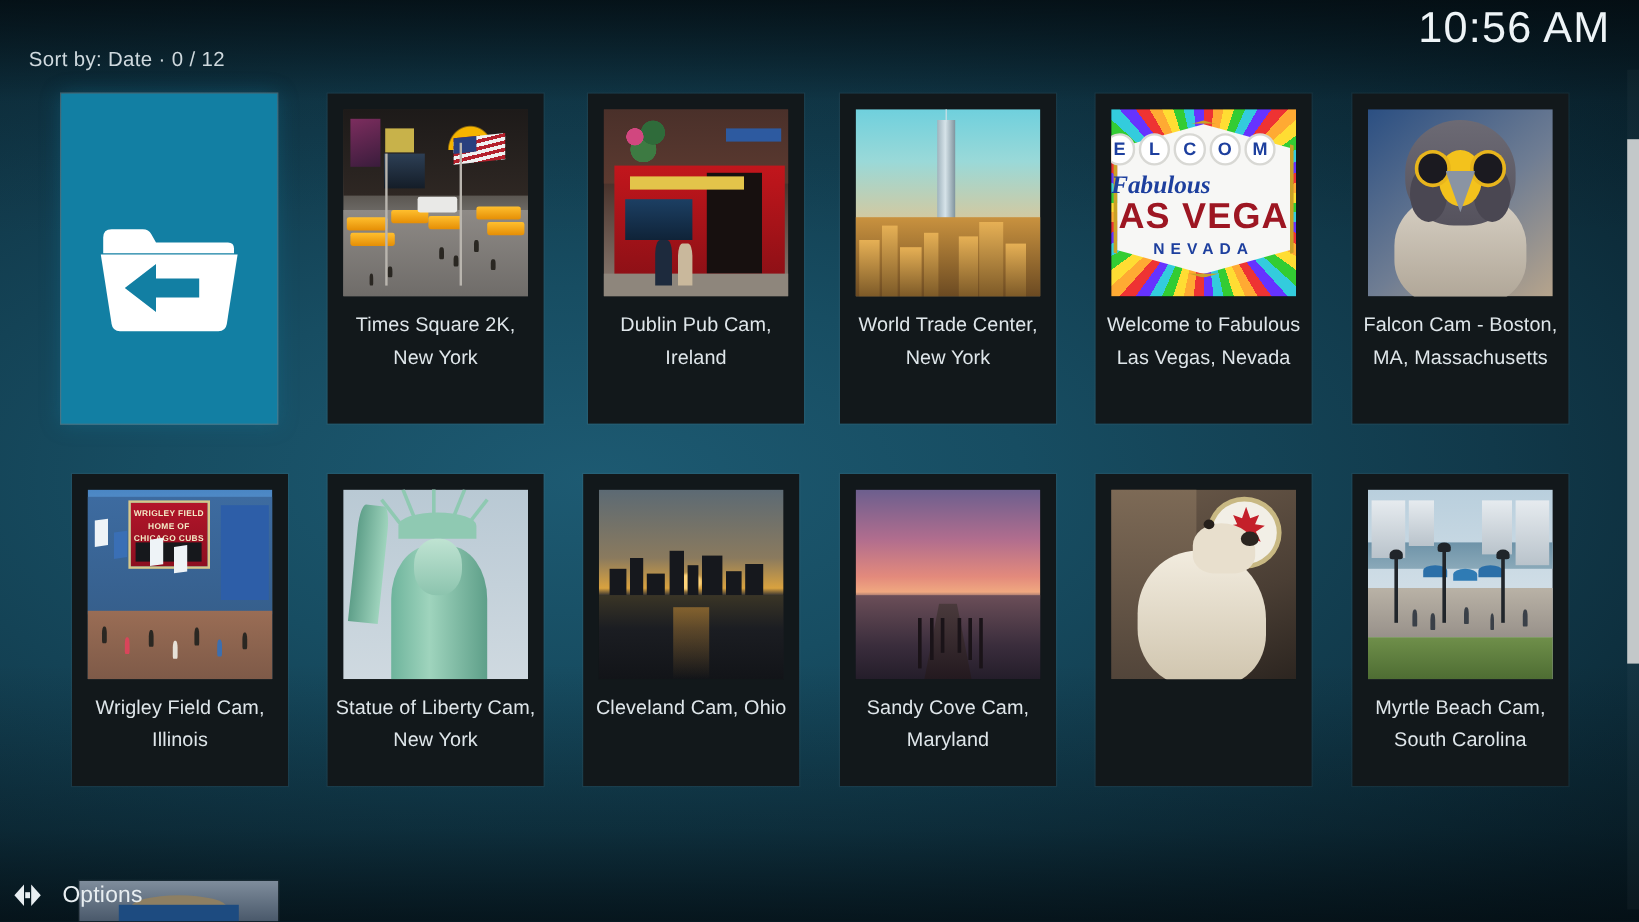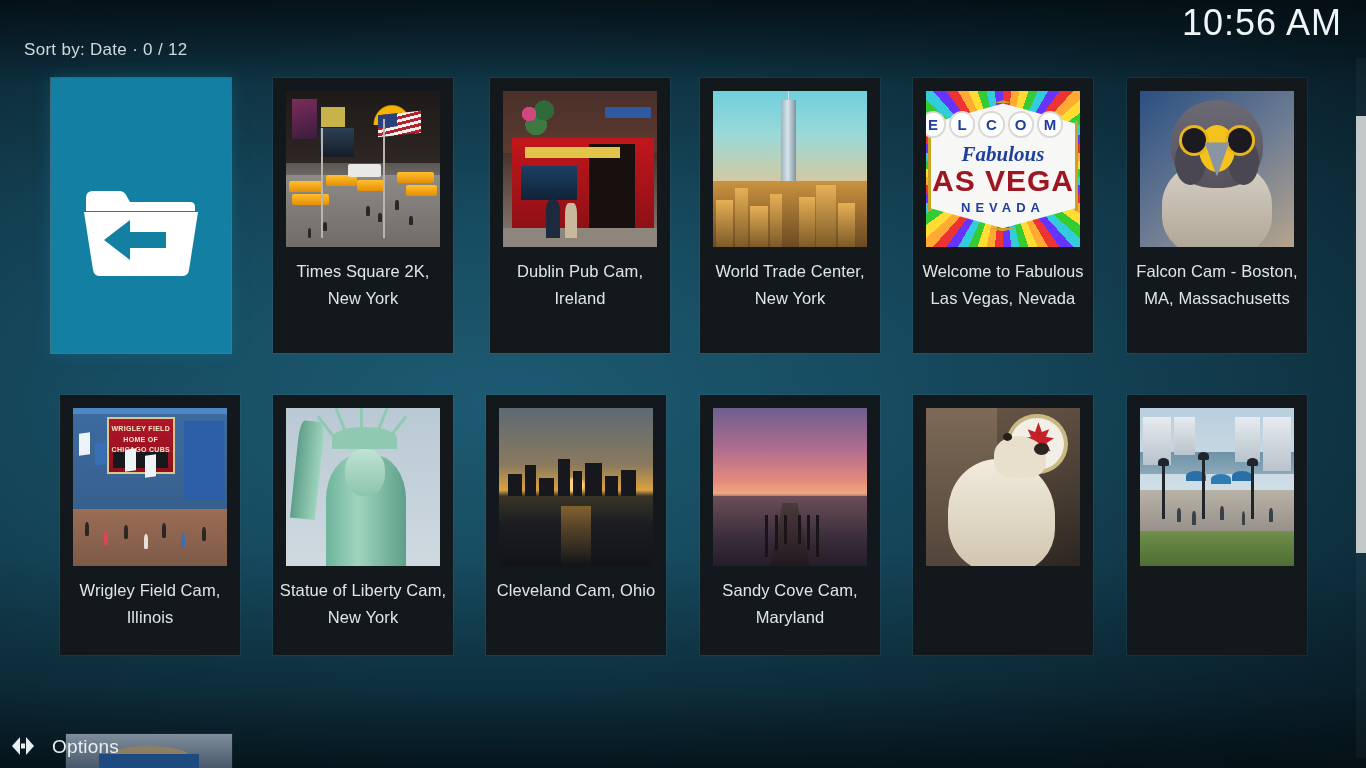--- a/index.html
+++ b/index.html
@@ -138,21 +138,21 @@
 
   
   .vg-bg { position:absolute; inset:0; background:
       repeating-conic-gradient(from 0deg at 50% 50%, #e33 0 6deg, #fa3 6deg 12deg, #fd3 12deg 18deg, #3c3 18deg 24deg, #3cd 24deg 30deg, #63f 30deg 36deg); }
   .vg-white { position:absolute; left:3%; top:8%; width:94%; height:80%; background:#f7f7f5;
     clip-path:polygon(50% 0%,100% 16%,100% 84%,50% 100%,0% 84%,0% 16%); }
   .vg-gold { position:absolute; left:1%; top:6%; width:98%; height:84%; border:3px solid #c9a227;
     clip-path:polygon(50% 0%,100% 16%,100% 84%,50% 100%,0% 84%,0% 16%); }
   .vg-circ { position:absolute; top:13%; width:17%; height:17%; border-radius:50%; background:#fff;
     border:2px solid #d8d8d4; color:#1d3f9e; font-weight:700; font-size:15px; display:flex; align-items:center; justify-content:center; }
-  .vg-fab { position:absolute; left:0; right:0; top:33%; text-align:center; color:#1d3f9e;
+  .vg-fab { position:absolute; left:0; right:0; top:33%; color:#1d3f9e;
     font-family:"Liberation Serif", serif; font-style:italic; font-weight:700; font-size:21px; }
   .vg-vegas { position:absolute; left:0; right:0; top:47%; text-align:center; color:#9d1622;
     font-weight:700; font-size:30px; letter-spacing:1px; }
   .vg-nev { position:absolute; left:0; right:0; top:70%; text-align:center; color:#1d3f9e;
     font-weight:700; font-size:13px; letter-spacing:5px; }
 
   
   .fc-bg { position:absolute; inset:0; background:linear-gradient(140deg,#2b4f82,#6f7d93 55%,#b6a48c); }
   .fc-body { position:absolute; left:14%; bottom:-6%; width:72%; height:62%; border-radius:46% 46% 40% 40%; background:linear-gradient(180deg,#d9d2c6,#ada394); }
   .fc-head { position:absolute; left:20%; top:6%; width:60%; height:56%; border-radius:50% 50% 44% 44%; background:linear-gradient(180deg,#6c6a74,#55525d); }
@@ -470,20 +470,21 @@
           <div class="lamp" style="left:14%; height:34%;"></div>
           <div class="lamp" style="left:40%; height:38%;"></div>
           <div class="lamp" style="left:72%; height:34%;"></div>
           <div class="pers" style="left:24%; bottom:28%;"></div>
           <div class="pers" style="left:34%; bottom:26%;"></div>
           <div class="pers" style="left:52%; bottom:29%;"></div>
           <div class="pers" style="left:66%; bottom:26%;"></div>
           <div class="pers" style="left:84%; bottom:28%;"></div>
         </div>
       </div>
+      <div class="label">Myrtle Beach Cam, South Carolina</div>
     </div>
   </div>
 </div>
 
 <div id="peek-tile">
   <div class="scene">
     <div style="position:absolute;inset:0;background:linear-gradient(180deg,#7f8d9c,#49586a);"></div>
     <div style="position:absolute;left:26%;top:34%;width:48%;height:60%;border-radius:50% 50% 0 0;background:#8d7f63;"></div>
     <div style="position:absolute;left:20%;top:60%;width:60%;height:40%;background:#1d4b80;"></div>
   </div>

